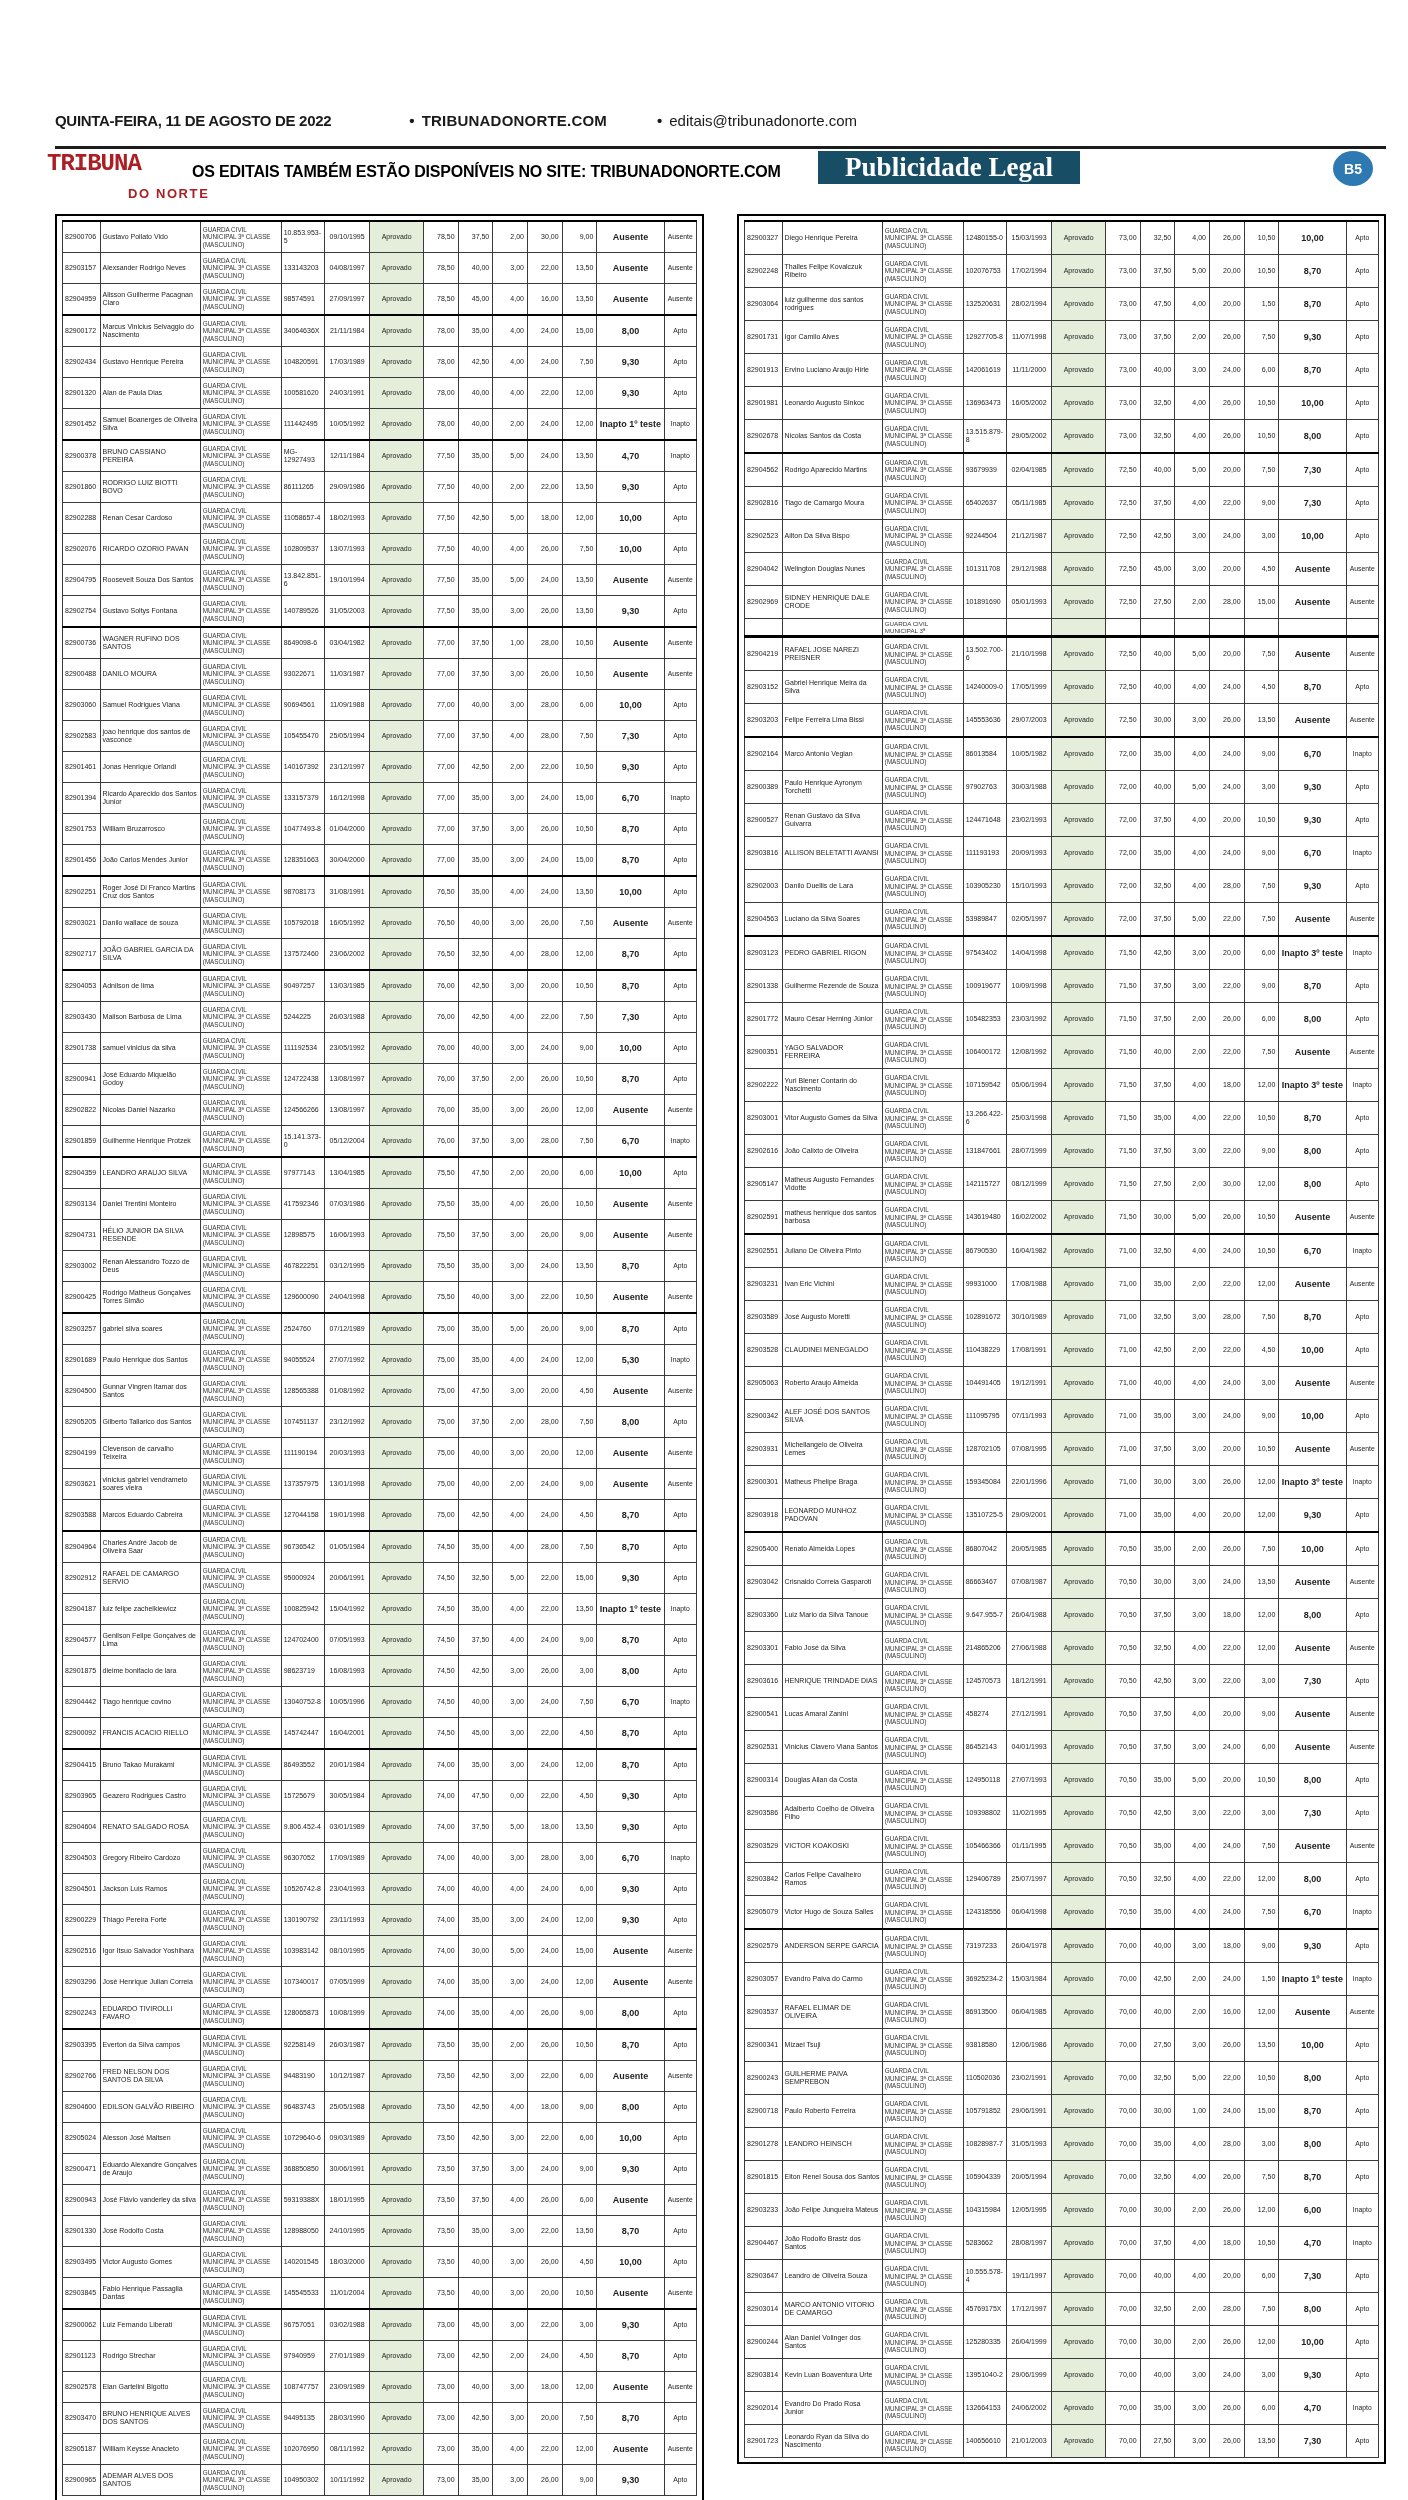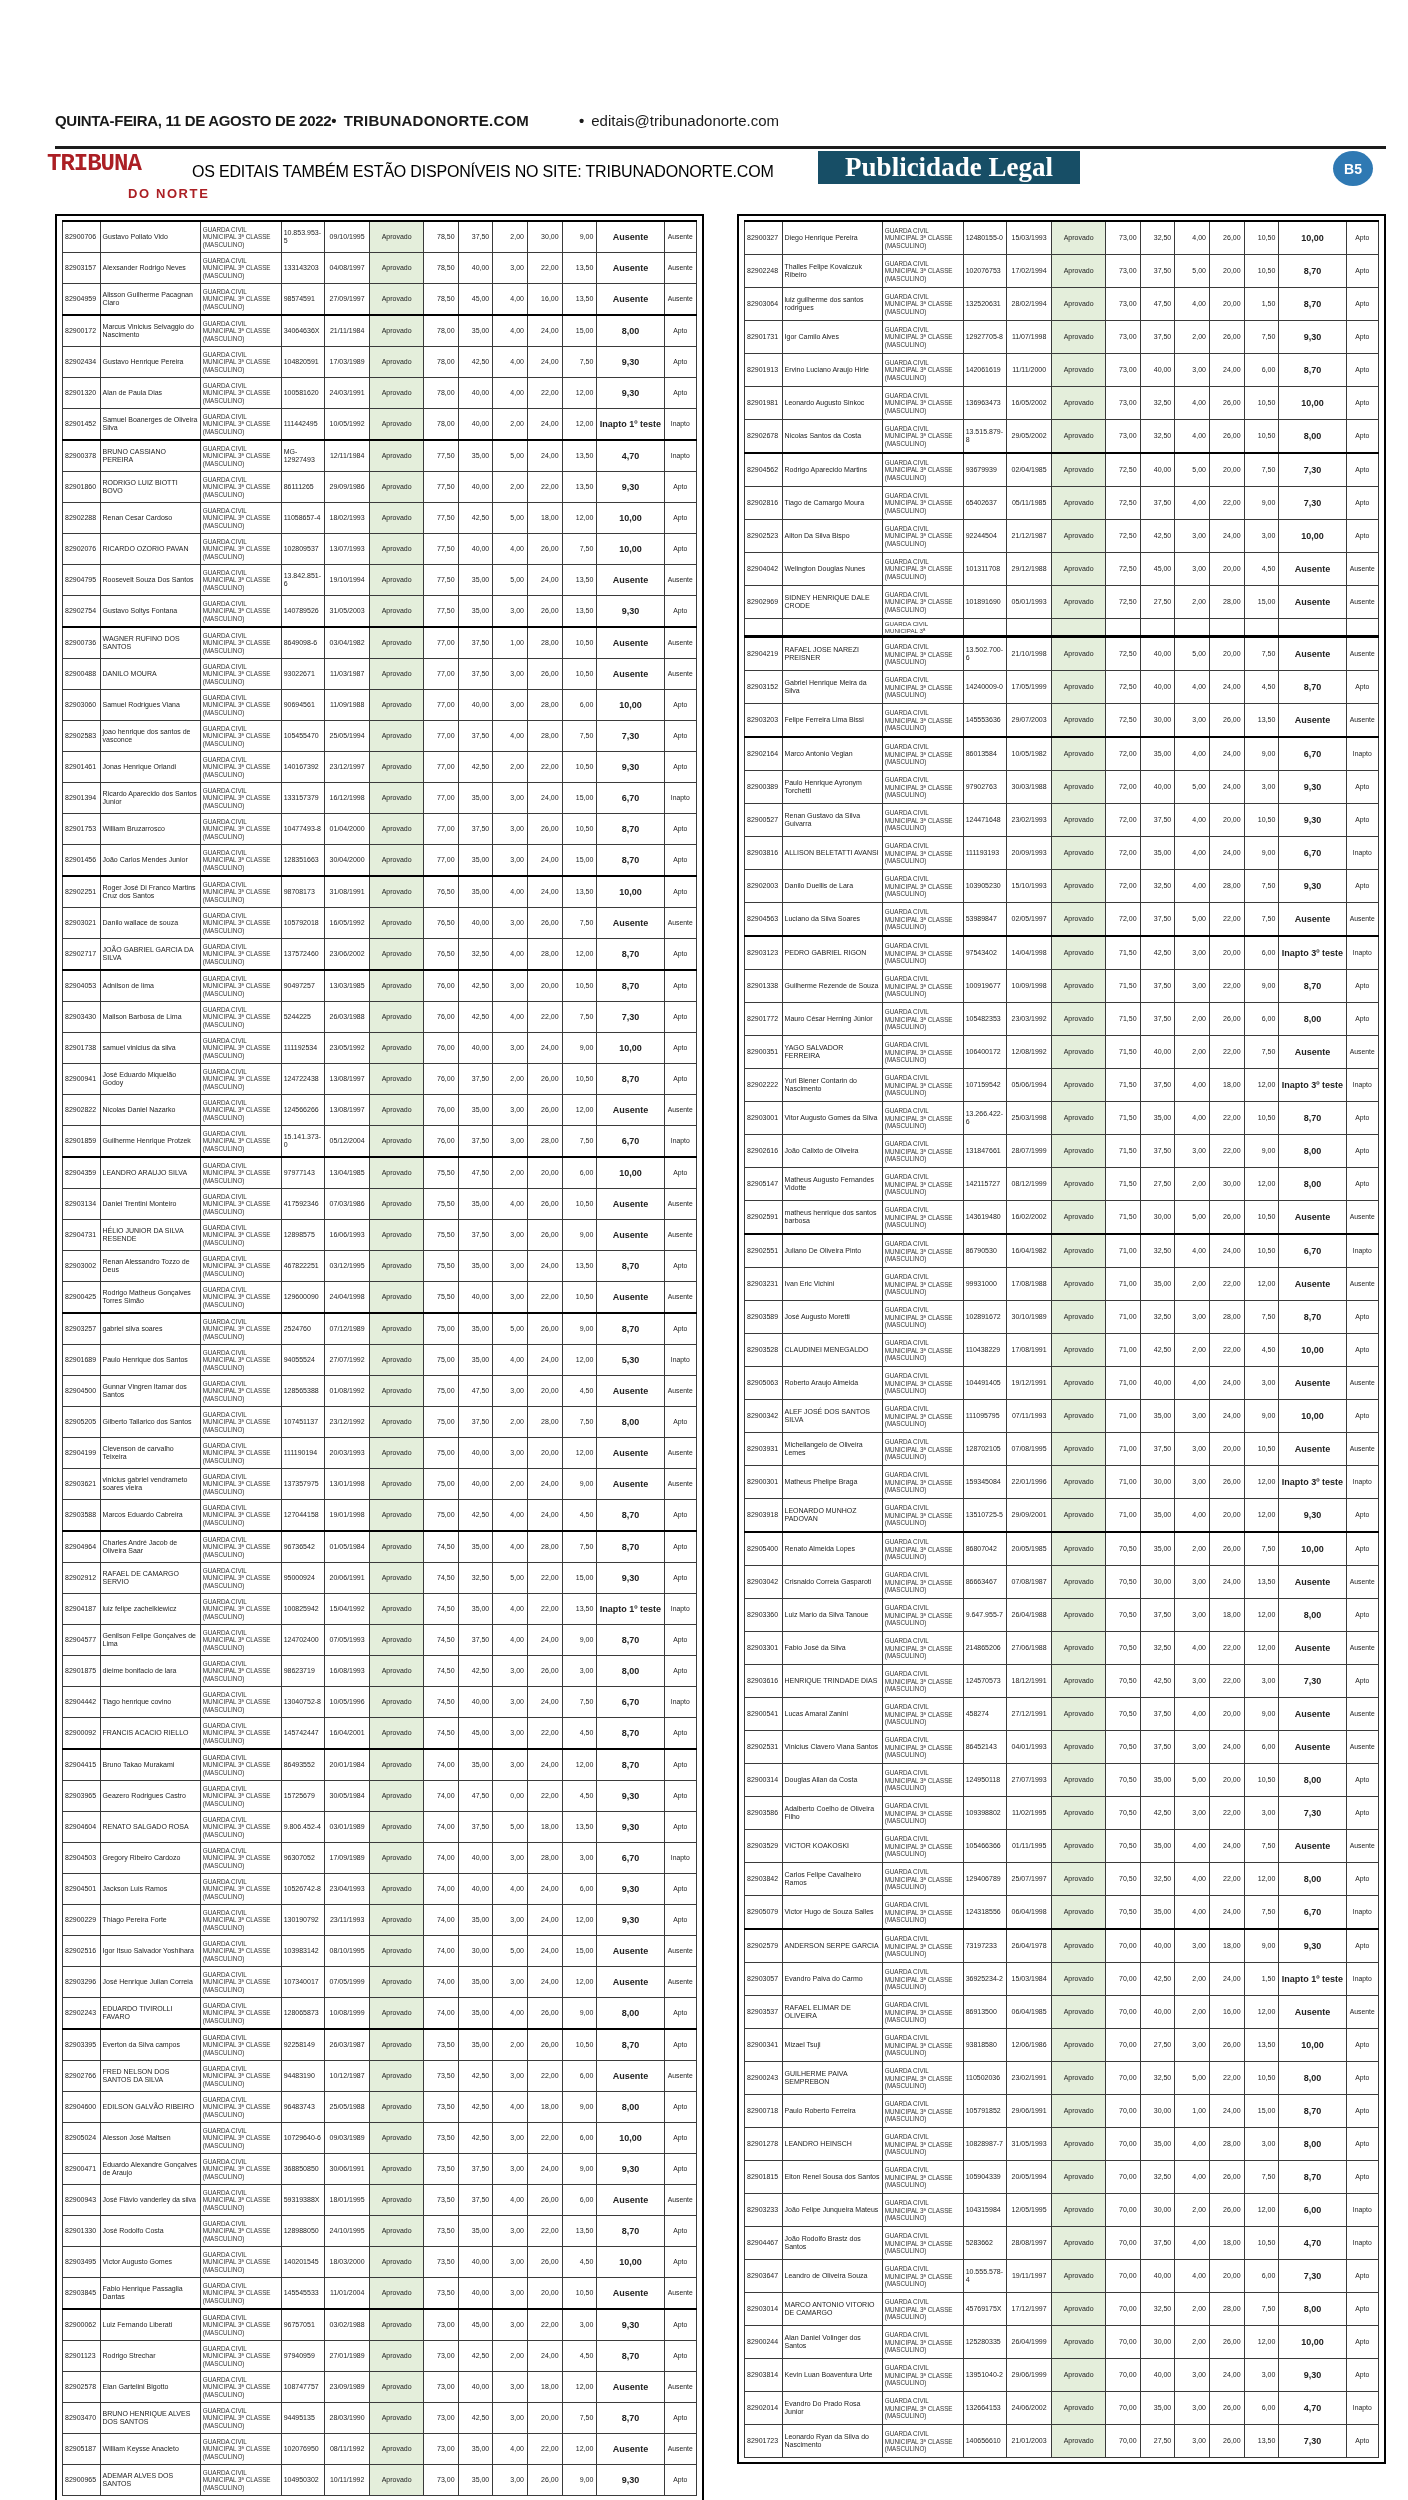--- a/index.html
+++ b/index.html
@@ -2,29 +2,29 @@
 <html style="--logo-red: #ab1f24; --section-bg: #174e66; --badge-bg: #2f79b3; --approved-bg: #e4eedb;"><head>
 <meta charset="utf-8">
 <style>
   html,body{margin:0;padding:0;background:#888;}
   .sheet{position:relative;width:1408px;height:2500px;background:#ffffff;
          font-family:"Liberation Sans",sans-serif;color:#111;overflow:hidden;padding-left:8px;}
   
   .dateline{position:absolute;top:112px;left:55px;right:30px;display:flex;align-items:baseline;
             font-size:15px;color:#1a1a1a;white-space:nowrap;}
   .dateline .date{font-weight:bold;letter-spacing:-0.3px;}
-  .dateline .site-group{font-weight:bold;letter-spacing:0.2px;}
+  .dateline .site-group{margin-left:78px;font-weight:bold;letter-spacing:0.2px;}
   .dateline .email-group{margin-left:50px;font-weight:normal;font-size:15px;}
   .dateline .bullet{font-weight:bold;margin-right:7px;}
   .rule{position:absolute;top:146px;left:55px;right:30px;height:3px;background:#1c1c1c;}
   .logo{position:absolute;top:152px;left:47px;font-family:Liberation Mono, monospace;
         font-weight:900;font-size:24px;letter-spacing:-1px;color:var(--logo-red,#ab1f24);line-height:1;}
   .logo-sub{position:absolute;top:186px;left:128px;font-size:13px;font-weight:bold;
         letter-spacing:1.6px;color:var(--logo-red,#ab1f24);}
-  .strapline{position:absolute;top:163px;left:192px;font-size:16px;font-weight:normal;
+  .strapline{position:absolute;top:163px;left:192px;font-size:16px;font-weight:bold;
         letter-spacing:-0.2px;color:#000;}
   .publegal{position:absolute;top:151px;left:818px;width:262px;height:33px;
         background:var(--section-bg,#174e66);display:flex;align-items:center;justify-content:center;}
   .publegal span{font-family:"Liberation Serif",serif;font-weight:bold;font-size:27px;color:#fff;}
   .badge{position:absolute;top:151px;left:1333px;width:40px;height:35px;border-radius:50%;
         background:var(--badge-bg,#2f79b3);display:flex;align-items:center;justify-content:center;
         color:#fff;font-weight:bold;font-size:14px;}
   
   .cols{position:absolute;top:214px;left:55px;right:30px;display:flex;gap:33px;align-items:flex-start;}
   .block{flex:1;border:2px solid #000;padding:4px 5px;background:#fff;}

